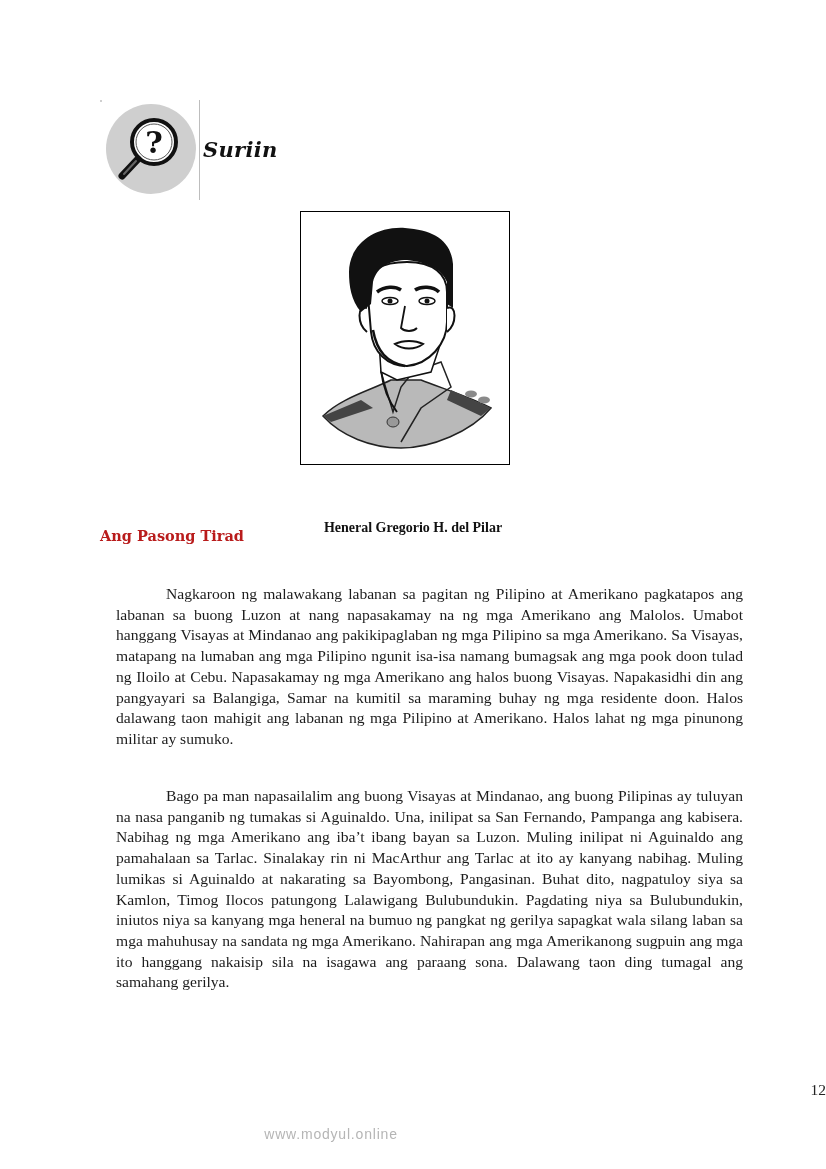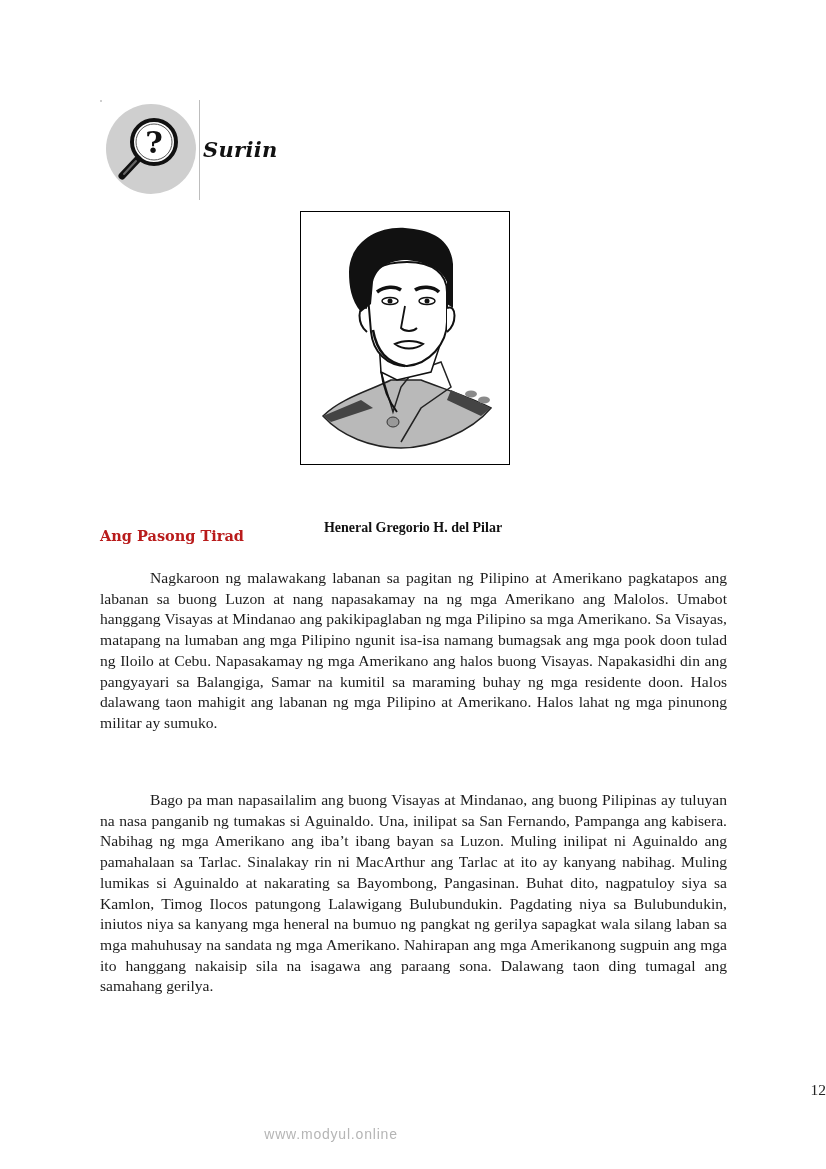--- a/index.html
+++ b/index.html
@@ -6,23 +6,23 @@
   body { width: 826px; height: 1169px; position: relative; overflow: hidden; font-family: "DejaVu Serif", "Liberation Serif", serif; color: #1a1a1a; }
   .header-icon { position: absolute; left: 106px; top: 104px; width: 90px; height: 90px; border-radius: 50%; background: #cfcfcf; }
   .header-icon svg { position: absolute; left: 0; top: 0; }
   .header-rule { position: absolute; left: 199px; top: 100px; width: 1px; height: 100px; background: #bdbdbd; }
   .header-tick { position: absolute; left: 100px; top: 100px; width: 2px; height: 2px; background: #cfcfcf; }
   .section-title { position: absolute; left: 203px; top: 137px; font-family: "DejaVu Serif", serif; font-weight: bold; font-style: italic; font-size: 21px; color: #111; letter-spacing: 0.3px; }
   .portrait-frame { position: absolute; left: 300px; top: 211px; width: 210px; height: 254px; border: 1px solid #000; background: #fff; box-sizing: border-box; }
   .portrait-frame svg { position: absolute; left: 0; top: 0; }
   .caption { position: absolute; left: 0; width: 826px; top: 484px; text-align: center; font-weight: bold; font-size: 14px; font-family: Liberation Serif, serif; color: #111; margin-top: 36px; }
   .subheading { position: absolute; left: 100px; top: 527px; font-weight: bold; font-size: 14.5px; font-family: "DejaVu Serif", serif; color: #b91c1c; }
-  .para { position: absolute; left: 100px; width: 627px; font-family: "Liberation Serif", serif; font-size: 15.6px; line-height: 20.7px; text-align: justify; text-indent: 50px; color: #1c1c1c; margin: 0; }
+  .para { position: absolute; left: 100px; width: 627px; font-family: "Liberation Serif", serif; font-size: 15.6px; line-height: 20.7px; text-align: justify; text-indent: 50px; color: #1c1c1c; margin: 16px; }
   .para1 { top: 568px; }
-  .para2 { top: 790px; }
+  .para2 { top: 770px; }
   .page-number { position: absolute; left: 0; width: 826px; top: 1081px; text-align: right; font-family: "Liberation Serif", serif; font-size: 15.5px; color: #222; }
   .watermark { position: absolute; left: 0; width: 662px; top: 1126px; text-align: center; font-family: "Liberation Sans", sans-serif; font-size: 14px; color: #b5b5b5; letter-spacing: 0.8px; }
 </style>
 </head>
 <body>
 
 <div class="header-tick"></div>
 <div class="header-icon">
   <svg width="90" height="90" viewBox="0 0 90 90">
     <circle cx="48" cy="38" r="22" fill="#ffffff" stroke="#111" stroke-width="4"></circle>

